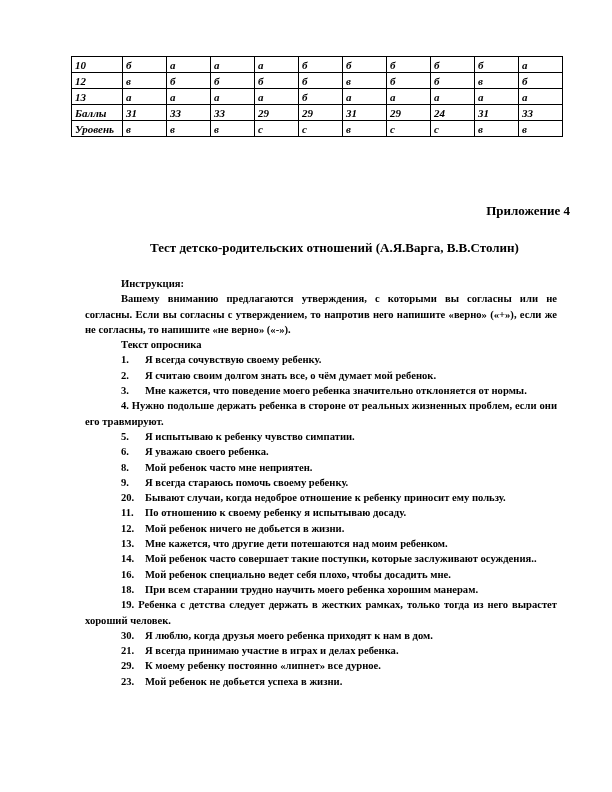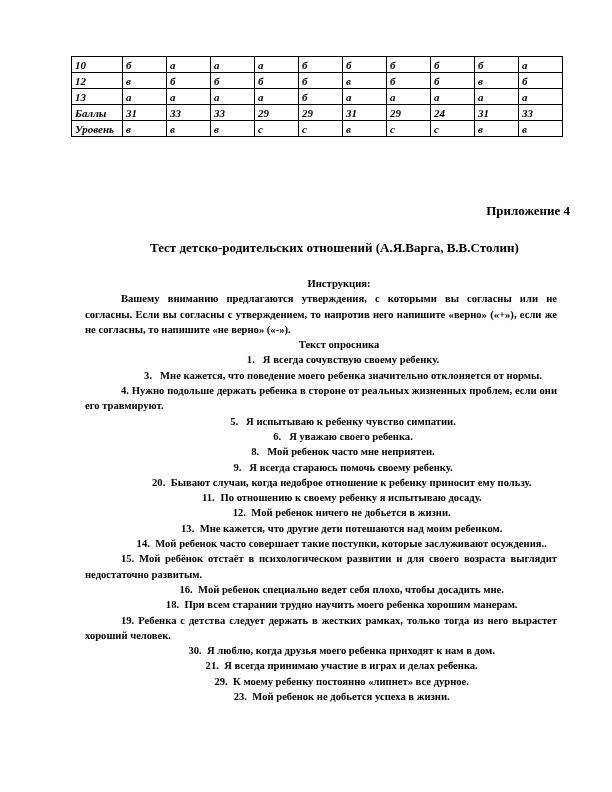--- a/index.html
+++ b/index.html
@@ -7,21 +7,21 @@
          font-family: "Liberation Serif", serif; color: #000; }
   .tbl { position: absolute; left: 71px; top: 56px; border-collapse: collapse; font-style: italic; }
   .tbl td { border: 1px solid #000; height: 15px; padding: 0 3px; font-size: 11px;
             font-weight: bold; line-height: 14px; vertical-align: middle; }
   .tbl td.c0 { width: 44px; }
   .tbl td.cv { width: 37px; }
   .appendix { position: absolute; right: 42px; top: 203px; font-size: 13px; font-weight: bold; }
   .title { position: absolute; left: 150px; top: 240px; font-size: 13px; font-weight: bold; }
   .body { position: absolute; left: 85px; top: 276px; width: 472px; font-size: 10.6px;
           font-weight: bold; line-height: 15.3px; }
-  .p { margin: 0; text-align: center; }
+  .p { margin: 0; }
   .ind { text-indent: 36px; }
   .item { padding-left: 36px; }
   .item .num { display: inline-block; width: 24px; }
   .wrap { text-indent: 36px; text-align: justify; }
 </style>
 </head>
 <body>
 
 <table class="tbl">
   <tbody id="tbl-body">
@@ -95,32 +95,32 @@
 
 <div class="appendix">Приложение 4</div>
 <div class="title">Тест детско-родительских отношений (А.Я.Варга, В.В.Столин)</div>
 
 <div class="body">
   <p class="p ind">Инструкция:</p>
   <p class="p wrap">Вашему вниманию предлагаются утверждения, с которыми вы согласны или не согласны. Если вы согласны с утверждением, то напротив него напишите «верно» («+»), если же не согласны, то напишите «не верно» («-»).</p>
   <p class="p ind">Текст опросника</p>
   <div id="items">
       <p class="p item"><span class="num">1.</span><span>Я всегда сочувствую своему ребенку.</span></p>
+      <p class="p item"><span class="num">2.</span><span>Я считаю своим долгом знать все, о чём думает мой ребенок.</span></p>
       <p class="p item"><span class="num">3.</span><span>Мне кажется, что поведение моего ребенка значительно  отклоняется от нормы.</span></p>
       <p class="p wrap"><span class="num" style="width: auto;">4. </span><span>Нужно подольше держать ребенка в стороне от реальных  жизненных проблем, если они его травмируют.</span></p>
       <p class="p item"><span class="num">5.</span><span>Я испытываю к ребенку чувство симпатии.</span></p>
       <p class="p item"><span class="num">6.</span><span>Я уважаю своего ребенка.</span></p>
       <p class="p item"><span class="num">8.</span><span>Мой ребенок часто мне неприятен.</span></p>
       <p class="p item"><span class="num">9.</span><span>Я всегда стараюсь помочь своему ребенку.</span></p>
       <p class="p item"><span class="num">20.</span><span>Бывают случаи, когда недоброе отношение к ребенку приносит ему пользу.</span></p>
       <p class="p item"><span class="num">11.</span><span>По отношению к своему ребенку я испытываю досаду.</span></p>
       <p class="p item"><span class="num">12.</span><span>Мой ребенок ничего не добьется в жизни.</span></p>
       <p class="p item"><span class="num">13.</span><span>Мне кажется, что другие дети потешаются над моим ребенком.</span></p>
       <p class="p item"><span class="num">14.</span><span>Мой ребенок часто совершает такие поступки, которые  заслуживают осуждения..</span></p>
-      <p class="p wrap"><span class="num" style="width: auto;">15. </span><span>Мой ребёнок отстаёт в психологическом развитии и для своего возраста выглядит недостаточно развитым.</span></p>
       <p class="p item"><span class="num">16.</span><span>Мой ребенок специально ведет себя плохо, чтобы досадить мне.</span></p>
       <p class="p item"><span class="num">18.</span><span>При  всем старании трудно научить моего ребенка хорошим манерам.</span></p>
       <p class="p wrap"><span class="num" style="width: auto;">19. </span><span>Ребенка с детства следует держать в жестких рамках, только тогда из него вырастет хороший человек.</span></p>
       <p class="p item"><span class="num">30.</span><span>Я люблю, когда друзья моего ребенка приходят к нам в  дом.</span></p>
       <p class="p item"><span class="num">21.</span><span>Я всегда принимаю участие в играх и делах ребенка.</span></p>
       <p class="p item"><span class="num">29.</span><span>К моему ребенку постоянно «липнет» все дурное.</span></p>
       <p class="p item"><span class="num">23.</span><span>Мой ребенок не добьется успеха в жизни.</span></p>
     </div>
 </div>
 

